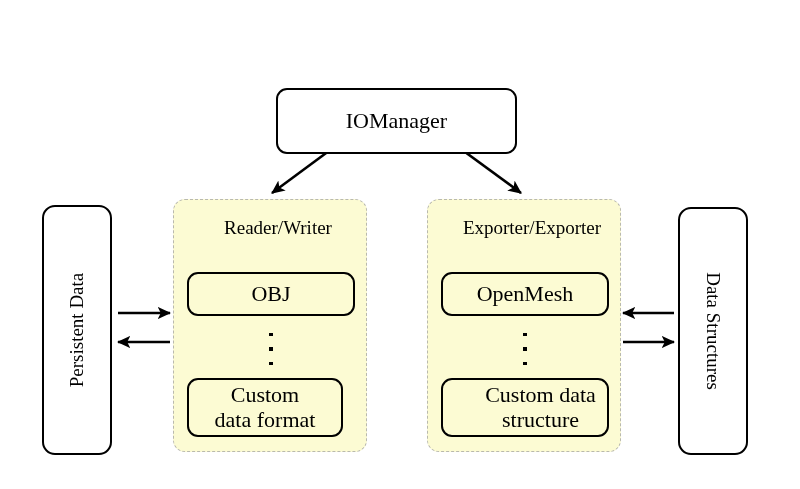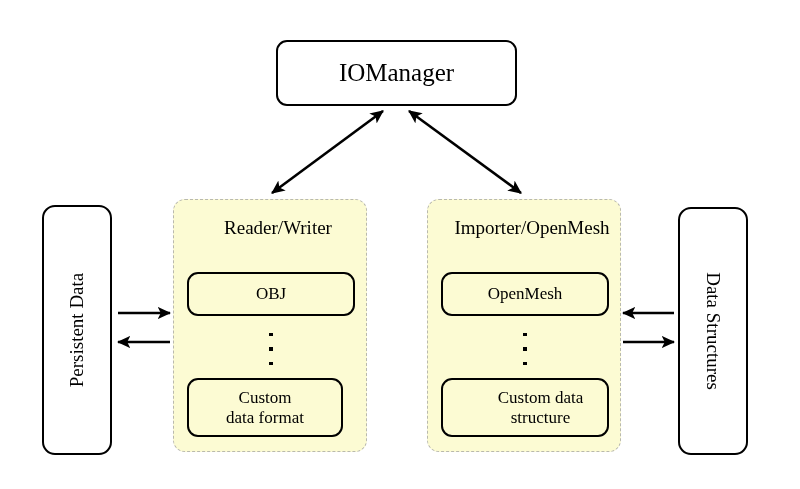--- a/index.html
+++ b/index.html
@@ -62,21 +62,21 @@
     left: 16px;
     right: 0;
     text-align: center;
     font-size: 19px;
     white-space: nowrap;
   }
 
   
   .inner-box {
     background: #fcfbd3;
-    font-size: 17px;
+    font-size: 22px;
   }
 
   
   .side-box {
     position: absolute;
     box-sizing: border-box;
     border: 2.8px solid #000000;
     border-radius: 13px;
     background: #ffffff;
   }
@@ -103,21 +103,21 @@
     align-items: center;
     justify-content: space-between;
   }
   .vdots span {
     display: block;
     width: 3.2px;
     height: 3.2px;
     background: #000000;
   }
 
-  .io-title { font-size: 25px; }
+  .io-title { font-size: 22px; margin-top: 48px; }
 </style>
 </head>
 <body>
 
 <div id="diagram-canvas">
 
   <svg id="arrow-layer" viewBox="0 0 800 489" width="800" height="489" xmlns="http://www.w3.org/2000/svg">
     <defs>
       <marker id="head" viewBox="0 0 10 10" refX="9.2" refY="5" markerWidth="5.2" markerHeight="5.2" orient="auto-start-reverse">
         <path d="M 0 0.4 L 10 5 L 0 9.6 L 2.4 5 Z" fill="#000000"></path>
@@ -156,21 +156,21 @@
     </div>
 
     <div class="node-box inner-box" style="left:13px; top:178px; width:156px; height:59px; flex-direction:column;">
       <span>Custom</span>
       <span>data format</span>
     </div>
   </div>
 
   <div class="group-box" style="left:427px; top:199px; width:194px; height:253px;">
 
-    <div class="group-title" style="top:17px;">Importer/OpenMesh</div>
+    <div class="group-title" style="top:17px;">Exporter/Exporter</div>
 
     <div class="node-box inner-box" style="left:13px; top:72px; width:168px; height:44px;">
       <span>OpenMesh</span>
     </div>
 
     <div class="vdots" style="left:90px; top:133px; width:14px; height:32px;">
       <span></span>
         <span></span>
         <span></span>
     </div>

